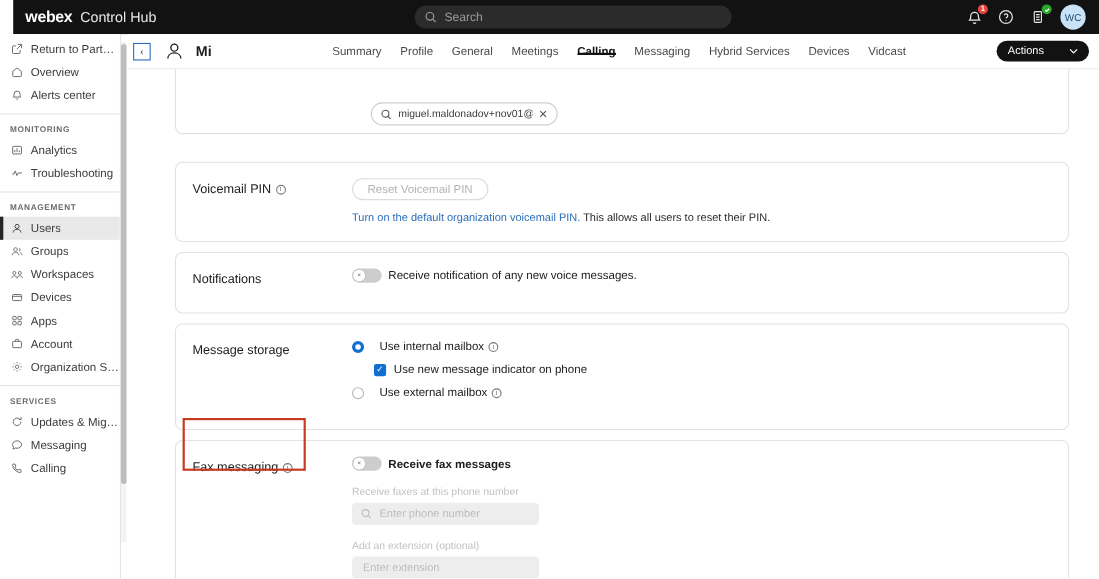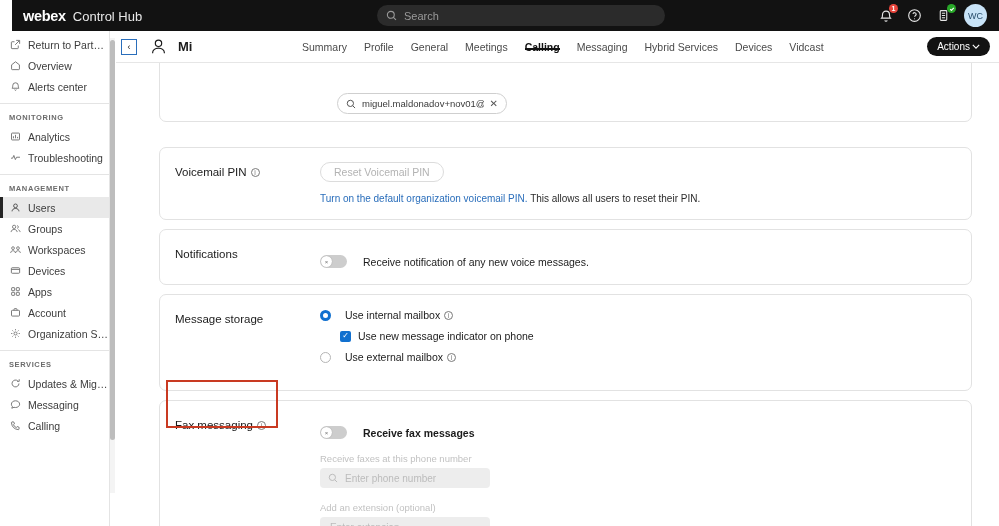--- a/index.html
+++ b/index.html
@@ -152,21 +152,21 @@
   .tab.active { color: #121212; font-weight: bold; }
   .tab.active::after {
     content: ""; position: absolute; left: 0; right: 0; bottom: 5px;
     height: 2px; background: #121212;
   }
   .actions-btn {
     position: absolute; right: 9px; top: 6px;
     height: 19px; padding: 0 10px;
     background: #121212; color: #fff;
     border-radius: 10px; font-size: 10px;
-    display: flex; align-items: center; gap: 2px;
+    display: flex; align-items: center; gap: 23px;
   }
 
   
   .content {
     position: absolute; top: 32px; left: 0; right: 0; bottom: 0;
     background: #ffffff; overflow: hidden;
   }
   .filter-wrap {
     position: absolute; left: 221px; top: 30px;
     width: 170px; height: 21px;
@@ -208,21 +208,21 @@
     display: inline-flex; align-items: center; justify-content: center;
     height: 20px; padding: 0 13px;
     border: 1px solid #dcdcdc; border-radius: 11px;
     background: #fff; color: #b3b3b3; font-size: 10.5px;
   }
   .pin-note {
     margin-top: 11px; font-size: 10px; color: #2b2b2b;
   }
   .pin-link { color: #2a6ebb; }
 
-  .toggle-row { display: flex; align-items: center; gap: 16px; margin-top: 11px; }
+  .toggle-row { display: flex; align-items: center; gap: 6px; }
   .toggle {
     width: 27px; height: 13px; border-radius: 7px;
     background: #cdcdcd; position: relative; flex: 0 0 27px;
   }
   .toggle .knob {
     position: absolute; left: 1px; top: 1px;
     width: 11px; height: 11px; border-radius: 50%;
     background: #ffffff;
     display: flex; align-items: center; justify-content: center;
     font-size: 6px; color: #6e6e6e;

